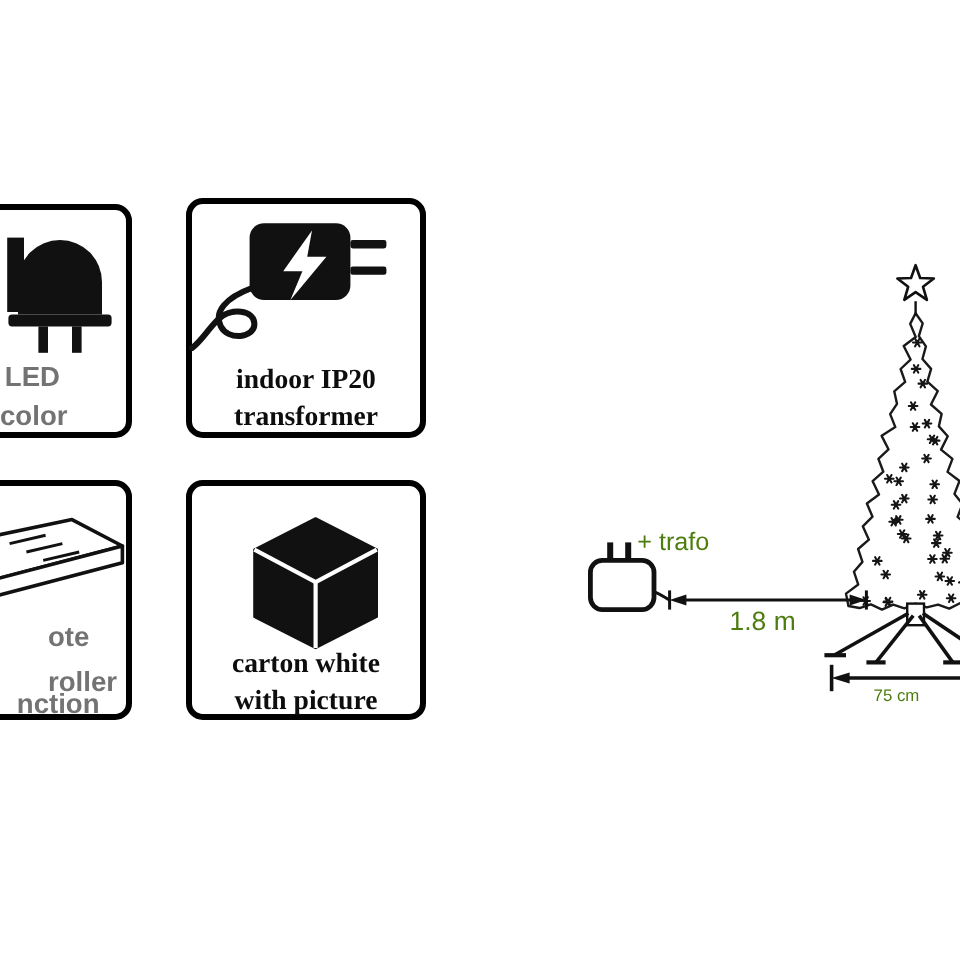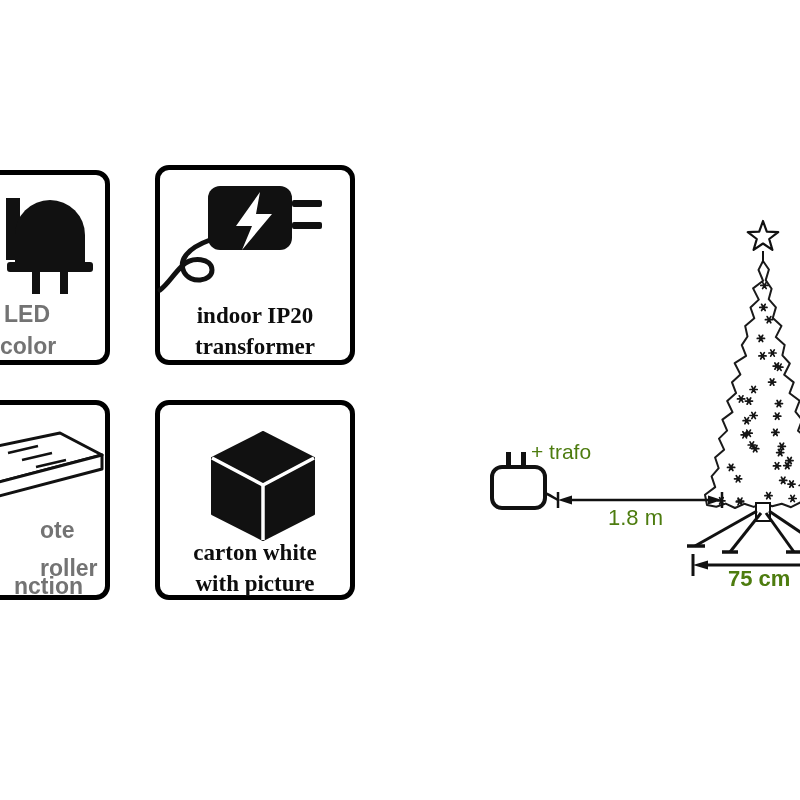--- a/index.html
+++ b/index.html
@@ -122,14 +122,14 @@
 
     <g stroke="#111" fill="#111">
       <path d="M213,339 L213,361" stroke-width="3"></path>
       <path d="M226,350 L320,350" stroke-width="3"></path>
       <polygon points="213,350 228,345.5 228,354.5" stroke="none"></polygon>
     </g>
   </svg>
 
   <div class="label" style="left:531px;top:441px;">+ trafo</div>
   <div class="label" style="left:608px;top:507px;font-size:22px;">1.8 m</div>
-  <div class="label" style="left:728px;top:568px;font-size:22px;font-weight:bold;">75 cm</div>
+  <div class="label" style="left:728px;top:568px;font-size:14px;">75 cm</div>
 </div>
 
 </body></html>

